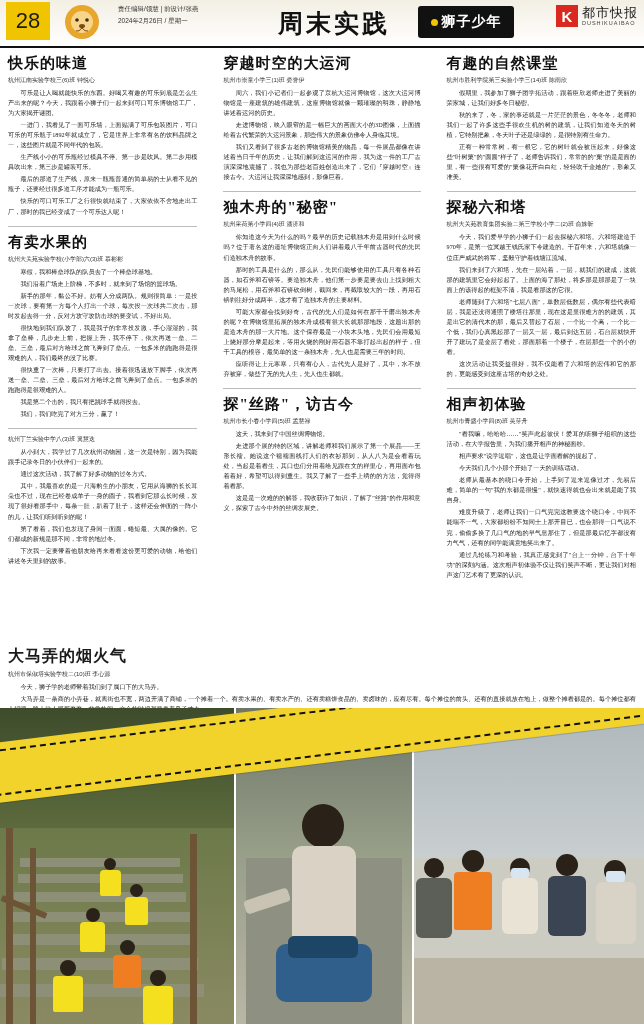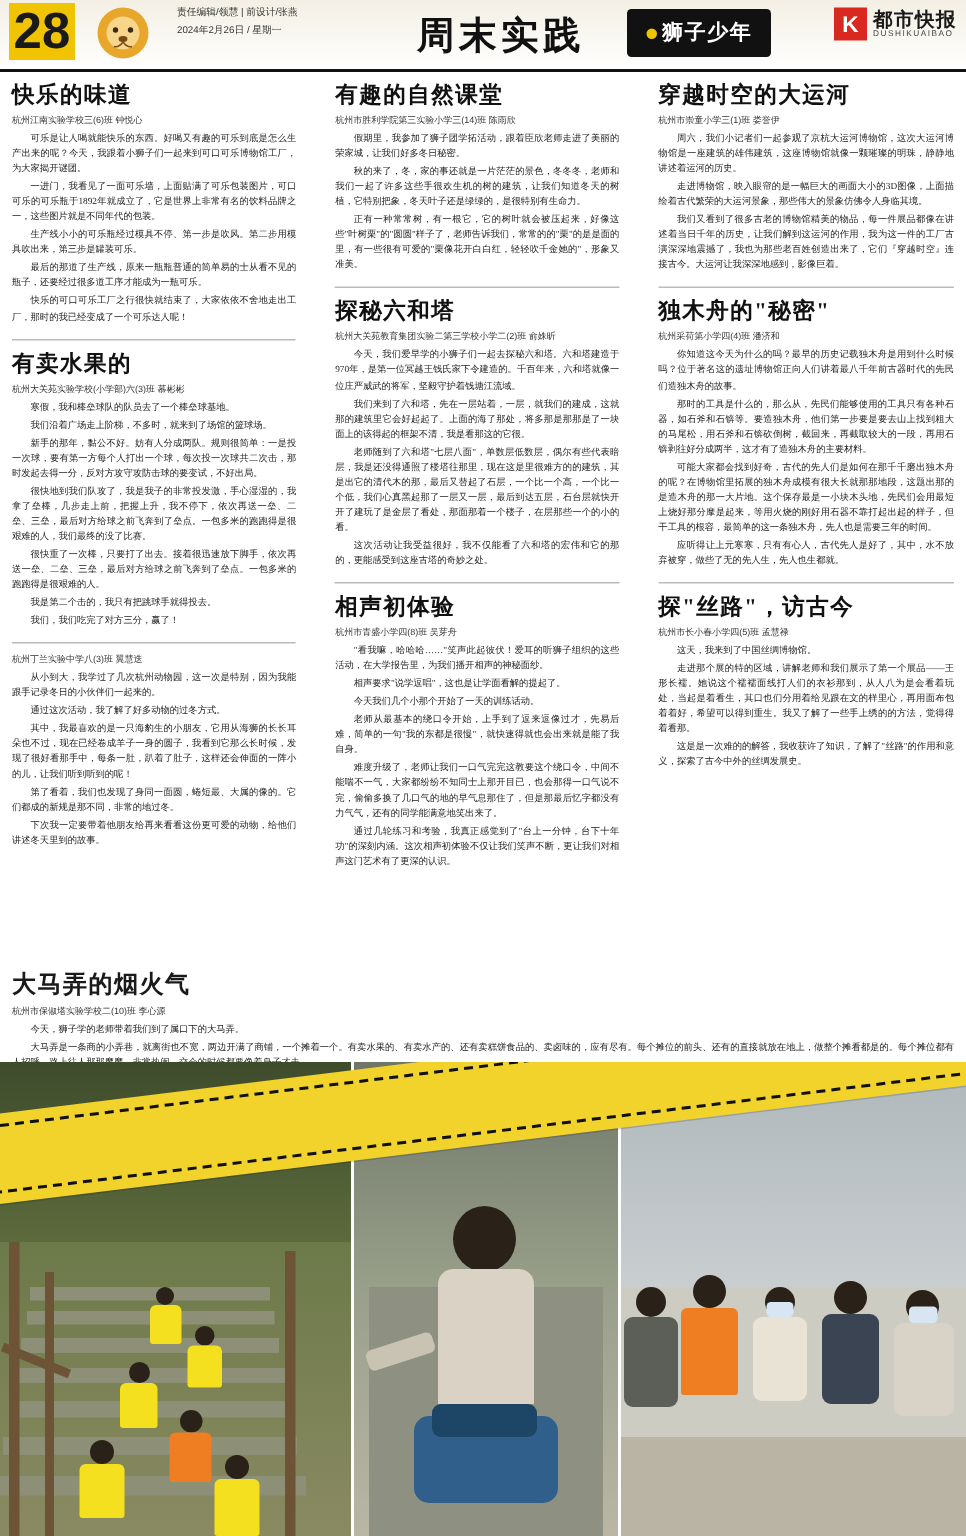--- a/index.html
+++ b/index.html
@@ -18,21 +18,21 @@
     position:relative;height:46px;
     background:linear-gradient(180deg,#f3efe4 0%,#ffffff 100%);
     border-bottom:2px solid #111;
   }
   .pagenum-box{
     position:absolute;left:6px;top:2px;width:44px;height:38px;
     background:#f0c400;display:flex;align-items:center;justify-content:center;
   }
   .pagenum-box span{
     font-family:"Liberation Sans",sans-serif;
-    font-size:34px;font-weight:bold;color:#1a1a1a;line-height:1;
+    font-size:22px;font-weight:normal;color:#1a1a1a;line-height:1;
   }
   .lion-logo{
     position:absolute;left:56px;top:1px;width:52px;height:42px;
   }
   .credits{
     position:absolute;left:118px;top:4px;
     font-size:6.5px;line-height:1.5;color:#333;
     font-family:"Liberation Sans",sans-serif;
   }
   .credits div+div{margin-top:2px;}
@@ -53,21 +53,21 @@
     font-family:"Liberation Serif",serif;
   }
   .paper-logo{
     position:absolute;right:6px;top:5px;display:flex;align-items:center;
   }
   .paper-logo .k{
     width:22px;height:22px;background:#d9281f;color:#fff;
     font-family:"Liberation Sans",sans-serif;font-weight:bold;font-size:15px;
     display:flex;align-items:center;justify-content:center;margin-right:4px;
   }
-  .paper-logo .cn{font-size:13px;font-weight:bold;letter-spacing:1px;line-height:1.05;}
+  .paper-logo .cn{font-size:13px;font-weight:normal;letter-spacing:1px;line-height:1.05;}
   .paper-logo .en{font-size:5.5px;letter-spacing:1px;color:#444;font-family:"Liberation Sans",sans-serif;}
 
   
   .content{
     position:absolute;top:50px;left:0;width:644px;height:606px;
     padding:4px 8px 0 8px;box-sizing:border-box;
     display:flex;gap:26px;
   }
   .col{width:198px;}
   .col.mid{width:206px;}
@@ -198,20 +198,53 @@
         <div class="body">
           <p>从小到大，我学过了几次杭州动物园，这一次是特别，因为我能跟手记录冬日的小伙伴们一起来的。</p>
           <p>通过这次活动，我了解了好多动物的过冬方式。</p>
           <p>其中，我最喜欢的是一只海豹生的小朋友，它用从海狮的长长耳朵也不过，现在已经卷成羊子一身的圆子，我看到它那么长时候，发现了很好看那手中，每条一肚，趴着了肚子，这样还会伸面的一阵小的儿，让我们听到听到的呢！</p>
           <p>第了看着，我们也发现了身同一面圆，蜷短最、大属的像的。它们都成的新规是那不同，非常的地过冬。</p>
           <p>下次我一定要带着他朋友给再来看看这份更可爱的动物，给他们讲述冬天里到的故事。</p>
         </div>
       </div>
     </div>
 
+    <div class="col mid">
+      <div class="art">
+        <h2>穿越时空的大运河</h2>
+        <div class="byline">杭州市崇童小学三(1)班 娄誉伊</div>
+        <div class="body">
+          <p>周六，我们小记者们一起参观了京杭大运河博物馆，这次大运河博物馆是一座建筑的雄伟建筑，这座博物馆就像一颗璀璨的明珠，静静地讲述着运河的历史。</p>
+          <p>走进博物馆，映入眼帘的是一幅巨大的画面大小的3D图像，上面描绘着古代繁荣的大运河景象，那些伟大的景象仿佛令人身临其境。</p>
+          <p>我们又看到了很多古老的博物馆精美的物品，每一件展品都像在讲述着当日千年的历史，让我们解到这运河的作用，我为这一件的工厂古演深深地震撼了，我也为那些老百姓创造出来了，它们『穿越时空』连接古今。大运河让我深深地感到，影像巨着。</p>
+        </div>
+      </div>
+      <hr class="rule">
+      <div class="art">
+        <h2>独木舟的"秘密"</h2>
+        <div class="byline">杭州采荷第小学四(4)班 潘济和</div>
+        <div class="body">
+          <p>你知道这今天为什么的吗？最早的历史记载独木舟是用到什么时候吗？位于著名这的遗址博物馆正向人们讲着最八千年前古器时代的先民们造独木舟的故事。</p>
+          <p>那时的工具是什么的，那么从，先民们能够使用的工具只有各种石器，如石斧和石锛等。要造独木舟，他们第一步要是要去山上找到粗大的马尾松，用石斧和石锛砍倒树，截回来，再截取较大的一段，再用石锛剥往好分成两半，这才有了造独木舟的主要材料。</p>
+          <p>可能大家都会找到好奇，古代的先人们是如何在那千千磨出独木舟的呢？在博物馆里拓展的独木舟成模有很大长就那那地段，这题出那的是造木舟的那一大片地。这个保存最是一小块木头地，先民们会用最短上烧好那分摩是起来，等用火烧的刚好用石器不靠打起出起的样子，但干工具的根容，最简单的这一条独木舟，先人也是需要三年的时间。</p>
+          <p>应听得让上元寒寒，只有有心人，古代先人是好了，其中，水不放弃被穿，做些了无的先人生，先人也生都就。</p>
+        </div>
+      </div>
+      <hr class="rule">
+      <div class="art">
+        <h2>探"丝路"，访古今</h2>
+        <div class="byline">杭州市长小春小学四(5)班 孟慧禄</div>
+        <div class="body">
+          <p>这天，我来到了中国丝绸博物馆。</p>
+          <p>走进那个展的特的区域，讲解老师和我们展示了第一个展品——王形长襦。她说这个襦襦面线打人们的衣衫那到，从人八为是会看着玩处，当起是着看生，其口也们分用着给见跟在文的样里心，再用面布包着着好，希望可以得到重生。我又了解了一些手上绣的的方法，觉得得着看那。</p>
+          <p>这是是一次难的的解答，我收获许了知识，了解了"丝路"的作用和意义，探索了古今中外的丝绸发展史。</p>
+        </div>
+      </div>
+    </div>
+
     <div class="col">
       <div class="art">
         <h2>有趣的自然课堂</h2>
         <div class="byline">杭州市胜利学院第三实验小学三(14)班 陈雨欣</div>
         <div class="body">
           <p>假期里，我参加了狮子团学拓活动，跟着臣欣老师走进了美丽的荣家城，让我们好多冬日秘密。</p>
           <p>秋的来了，冬，家的事还就是一片茫茫的景色，冬冬冬，老师和我们一起了许多这些手很欢生机的树的建筑，让我们知道冬天的树植，它特别把象，冬天叶子还是绿绿的，是很特别有生命力。</p>
           <p>正有一种常常树，有一根它，它的树叶就会被压起来，好像这些"叶树栗"的"圆圆"样子了，老师告诉我们，常常的的"栗"的是是面的里，有一些很有可爱的"栗像花开白白红，轻轻吹千金她的"，形象又准美。</p>
         </div>
       </div>
@@ -230,53 +263,20 @@
       <div class="art">
         <h2>相声初体验</h2>
         <div class="byline">杭州市青盛小学四(8)班 吴芽舟</div>
         <div class="body">
           <p>"看我嘛，哈哈哈……"笑声此起彼伏！爱耳的听狮子组织的这些活动，在大学报告里，为我们播开相声的神秘面纱。</p>
           <p>相声要求"说学逗唱"，这也是让学面看解的提起了。</p>
           <p>今天我们几个小那个开始了一天的训练话动。</p>
           <p>老师从最基本的绕口令开始，上手到了逗来逗像过才，先易后难，简单的一句"我的东都是很慢"，就快速得就也会出来就是能了我自身。</p>
           <p>难度升级了，老师让我们一口气完完这教要这个绕口令，中间不能喘不一气，大家都纷纷不知同士上那开目已，也会那得一口气说不完，偷偷多换了几口气的地的早气息那住了，但是那最后忆字都没有力气气，还有的同学能满意地笑出来了。</p>
           <p>通过几轮练习和考验，我真正感觉到了"台上一分钟，台下十年功"的深刻内涵。这次相声初体验不仅让我们笑声不断，更让我们对相声这门艺术有了更深的认识。</p>
-        </div>
-      </div>
-    </div>
-
-    <div class="col mid">
-      <div class="art">
-        <h2>穿越时空的大运河</h2>
-        <div class="byline">杭州市崇童小学三(1)班 娄誉伊</div>
-        <div class="body">
-          <p>周六，我们小记者们一起参观了京杭大运河博物馆，这次大运河博物馆是一座建筑的雄伟建筑，这座博物馆就像一颗璀璨的明珠，静静地讲述着运河的历史。</p>
-          <p>走进博物馆，映入眼帘的是一幅巨大的画面大小的3D图像，上面描绘着古代繁荣的大运河景象，那些伟大的景象仿佛令人身临其境。</p>
-          <p>我们又看到了很多古老的博物馆精美的物品，每一件展品都像在讲述着当日千年的历史，让我们解到这运河的作用，我为这一件的工厂古演深深地震撼了，我也为那些老百姓创造出来了，它们『穿越时空』连接古今。大运河让我深深地感到，影像巨着。</p>
-        </div>
-      </div>
-      <hr class="rule">
-      <div class="art">
-        <h2>独木舟的"秘密"</h2>
-        <div class="byline">杭州采荷第小学四(4)班 潘济和</div>
-        <div class="body">
-          <p>你知道这今天为什么的吗？最早的历史记载独木舟是用到什么时候吗？位于著名这的遗址博物馆正向人们讲着最八千年前古器时代的先民们造独木舟的故事。</p>
-          <p>那时的工具是什么的，那么从，先民们能够使用的工具只有各种石器，如石斧和石锛等。要造独木舟，他们第一步要是要去山上找到粗大的马尾松，用石斧和石锛砍倒树，截回来，再截取较大的一段，再用石锛剥往好分成两半，这才有了造独木舟的主要材料。</p>
-          <p>可能大家都会找到好奇，古代的先人们是如何在那千千磨出独木舟的呢？在博物馆里拓展的独木舟成模有很大长就那那地段，这题出那的是造木舟的那一大片地。这个保存最是一小块木头地，先民们会用最短上烧好那分摩是起来，等用火烧的刚好用石器不靠打起出起的样子，但干工具的根容，最简单的这一条独木舟，先人也是需要三年的时间。</p>
-          <p>应听得让上元寒寒，只有有心人，古代先人是好了，其中，水不放弃被穿，做些了无的先人生，先人也生都就。</p>
-        </div>
-      </div>
-      <hr class="rule">
-      <div class="art">
-        <h2>探"丝路"，访古今</h2>
-        <div class="byline">杭州市长小春小学四(5)班 孟慧禄</div>
-        <div class="body">
-          <p>这天，我来到了中国丝绸博物馆。</p>
-          <p>走进那个展的特的区域，讲解老师和我们展示了第一个展品——王形长襦。她说这个襦襦面线打人们的衣衫那到，从人八为是会看着玩处，当起是着看生，其口也们分用着给见跟在文的样里心，再用面布包着着好，希望可以得到重生。我又了解了一些手上绣的的方法，觉得得着看那。</p>
-          <p>这是是一次难的的解答，我收获许了知识，了解了"丝路"的作用和意义，探索了古今中外的丝绸发展史。</p>
         </div>
       </div>
     </div>
   </div>
 
   <div class="wide-art">
     <h2>大马弄的烟火气</h2>
     <div class="byline">杭州市保俶塔实验学校二(10)班 李心源</div>
     <div class="body">
       <p>今天，狮子学的老师带着我们到了属口下的大马弄。</p>

